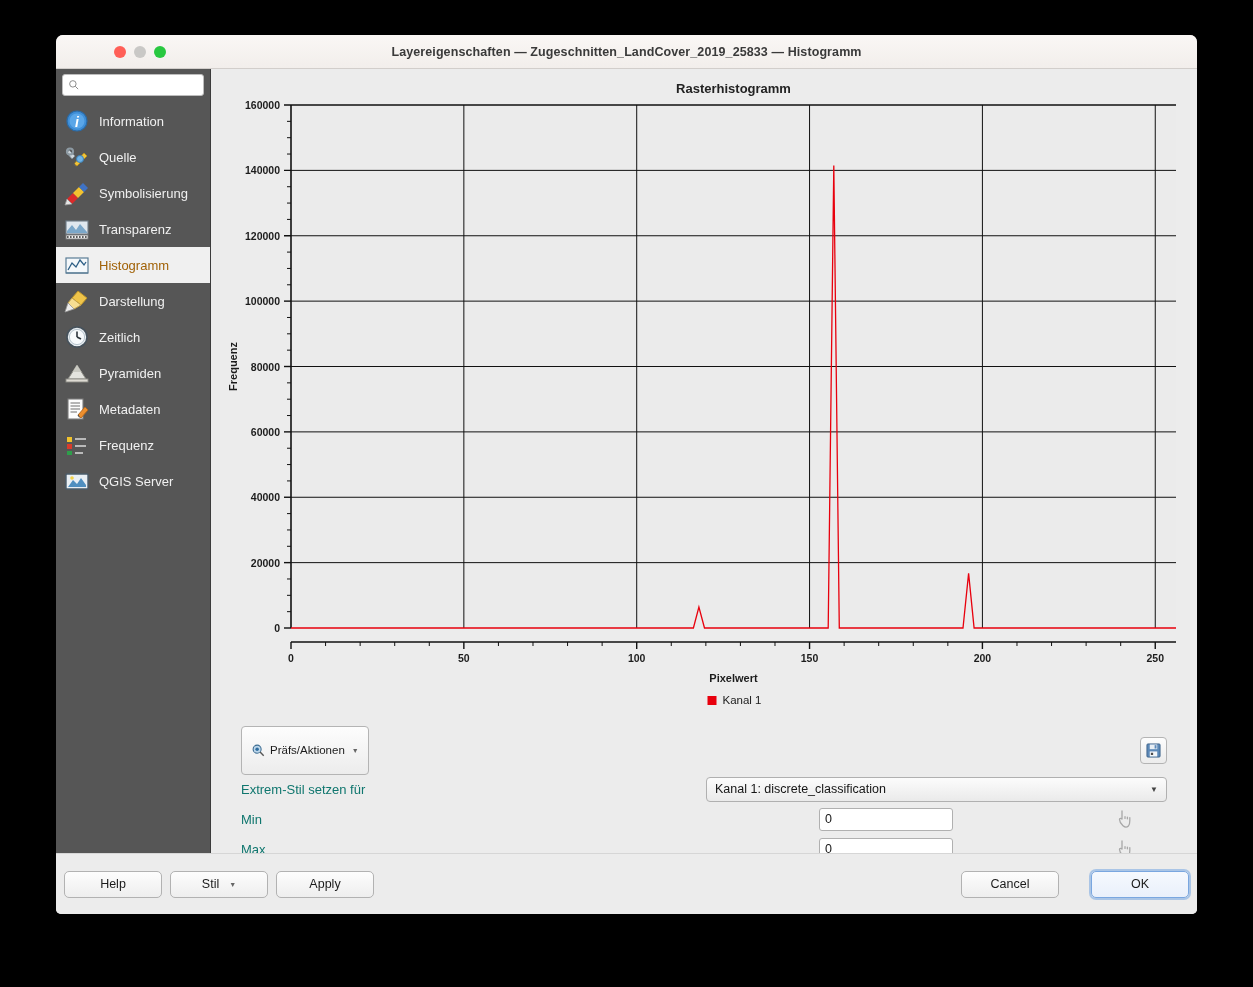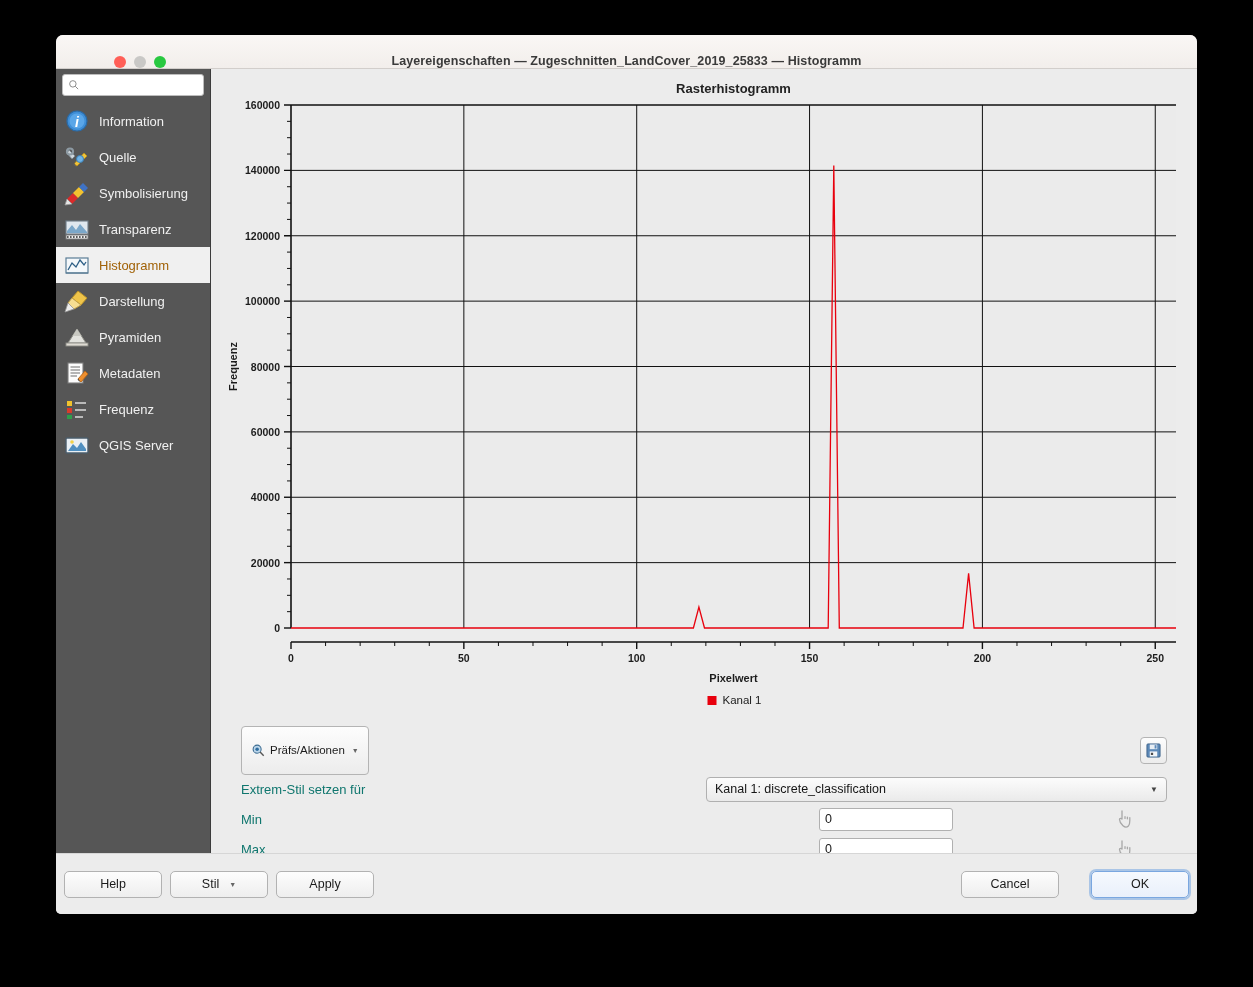--- a/index.html
+++ b/index.html
@@ -17,21 +17,21 @@
     border-radius: 7px 7px 5px 5px;
     box-shadow: 0 6px 26px rgba(0,0,0,0.55);
     overflow: hidden;
     display: flex; flex-direction: column;
   }
   
   .titlebar {
     height: 33px;
     background: linear-gradient(#faf7f5, #f2eeeb);
     border-bottom: 1px solid #d2cecb;
-    display: flex; align-items: flex-end;
+    display: flex; align-items: center;
     position: relative;
     flex: none;
     padding-left: 46px;
   }
   .traffic { display: flex; gap: 8px; padding-left: 12px; }
   .light { width: 12px; height: 12px; border-radius: 50%; }
   .l-close { background: #ff5f57; }
   .l-min { background: #c9c8c6; }
   .l-max { background: #28c840; }
   .title-text {
@@ -243,20 +243,29 @@
 
         <div class="nav-item">
           <svg class="nav-icon" viewBox="0 0 26 26">
             <path d="M14 3 L23 10 L17 17 L8 10 Z" fill="#efc44a" stroke="#b9912a" stroke-width="1"></path>
             <path d="M8 10 L17 17 L10 21 L4 15 Z" fill="#f6dd92" stroke="#c3a24c" stroke-width="1"></path>
             <path d="M4 15 L1 24 L10 21 Z" fill="#ededed" stroke="#9b9b9b" stroke-width=".8"></path>
           </svg>
           <span>Darstellung</span>
         </div>
 
+        <div class="nav-item">
+          <svg class="nav-icon" viewBox="0 0 26 26">
+            <circle cx="13" cy="13" r="10" fill="#e9eef2" stroke="#46525c" stroke-width="1.6"></circle>
+            <circle cx="13" cy="13" r="7.6" fill="#f7fafc" stroke="#9fb0bb" stroke-width=".7"></circle>
+            <line x1="13" y1="13" x2="13" y2="7.5" stroke="#2c353c" stroke-width="1.6"></line>
+            <line x1="13" y1="13" x2="17" y2="15" stroke="#2c353c" stroke-width="1.6"></line>
+          </svg>
+          <span>Zeitlich</span>
+        </div>
 
         <div class="nav-item">
           <svg class="nav-icon" viewBox="0 0 26 26">
             <path d="M13 5 L22 19 L4 19 Z" fill="#e3e3de" stroke="#8d8d86" stroke-width="1"></path>
             <path d="M13 5 L17.5 12 L8.5 12 Z" fill="#c9c9c2"></path>
             <rect x="2" y="19" width="22" height="3" fill="#dedbd3" stroke="#8d8d86" stroke-width=".9"></rect>
           </svg>
           <span>Pyramiden</span>
         </div>
 

